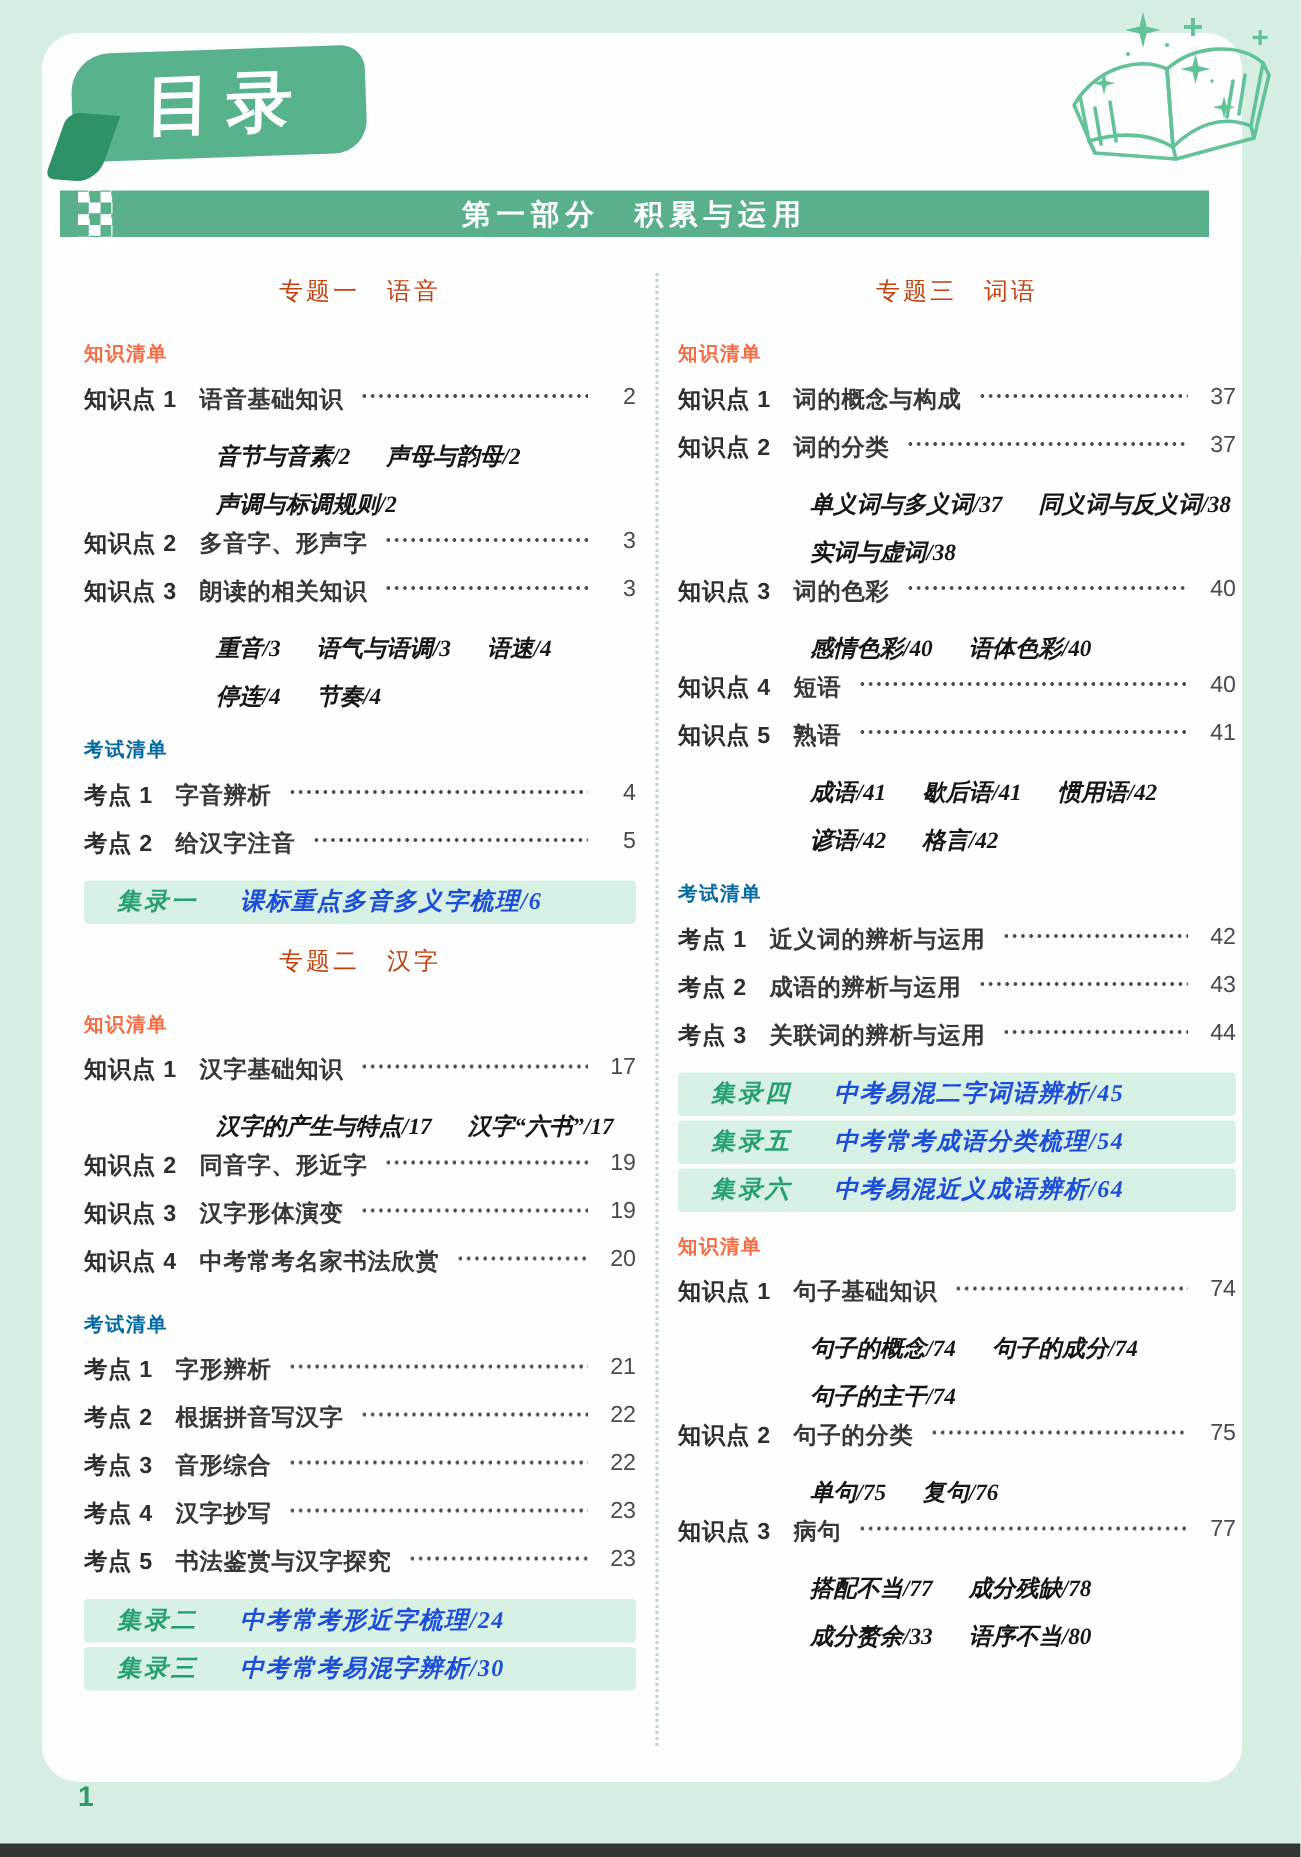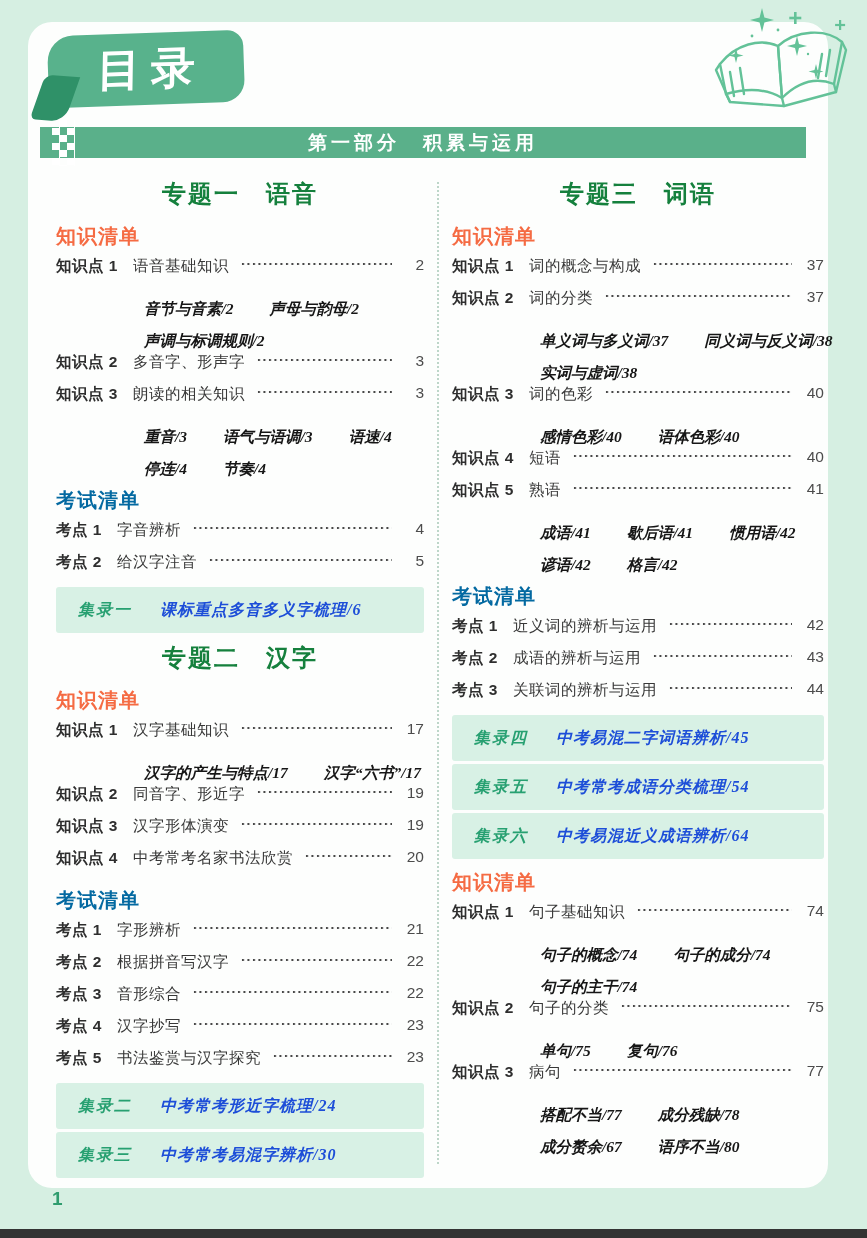--- a/index.html
+++ b/index.html
@@ -44,47 +44,47 @@
   
   .col{position:absolute;top:172px;}
   .col-left{left:56px;width:368px;}
   .col-right{left:452px;width:372px;}
   .divider{
     position:absolute;left:437px;top:182px;height:982px;width:0;
     border-left:2px dotted #bdd6c9;
   }
   .topic{
     height:44px;display:flex;align-items:center;justify-content:center;
-    color:#15803d;font-size:24px;font-weight:700;letter-spacing:2px;
+    color:#c2410c;font-size:16px;font-weight:400;letter-spacing:2px;
   }
   .section-h{
     height:40px;display:flex;align-items:center;
-    font-size:20px;font-weight:800;letter-spacing:1px;
+    font-size:13px;font-weight:800;letter-spacing:1px;
   }
   .section-h.orange{color:#f56b43;}
   .section-h.purple{color:#0369a1;}
   .entry-row{
     height:32px;display:flex;align-items:flex-start;font-size:15.5px;
   }
   .entry-label{font-weight:700;color:#2e2e2e;white-space:nowrap;letter-spacing:.5px;}
-  .entry-title{font-weight:400;color:#383838;margin-left:15px;white-space:nowrap;letter-spacing:.5px;}
+  .entry-title{font-weight:700;color:#383838;margin-left:15px;white-space:nowrap;letter-spacing:.5px;}
   .leader{
     flex:1;height:4px;margin:6px 8px 0 12px;
     background-image:radial-gradient(circle at 2px 2px,#474747 1.05px,transparent 1.4px);
     background-size:5.5px 4px;background-repeat:repeat-x;
   }
   .page-num{min-width:24px;text-align:right;color:#4c4c4c;font-size:15.5px;}
   .subs{
-    height:32px;display:flex;align-items:flex-end;gap:36px;
+    height:32px;display:flex;align-items:center;gap:24px;
     padding-left:88px;
     font-family:"Liberation Serif",serif;font-style:italic;font-weight:700;
     font-size:15.5px;color:#161616;white-space:nowrap;
   }
   .jilu{
-    height:46px;margin:3px 0;display:flex;align-items:center;
+    height:29px;margin:3px 0;display:flex;align-items:center;
     background:#d8f1e5;border-radius:3px;padding-left:22px;
     font-family:"Liberation Serif",serif;font-style:italic;font-weight:700;
     font-size:16px;white-space:nowrap;
   }
   .jilu-label{color:#27a071;width:82px;letter-spacing:2px;}
   .jilu-title{color:#1d4ed8;letter-spacing:1px;}
   
   .footer-num{
     position:absolute;left:52px;top:1188px;
     color:#2f9c6e;font-size:19px;font-weight:bold;
@@ -370,20 +370,20 @@
         <span class="entry-label">知识点 3</span>
         <span class="entry-title">病句</span>
         <span class="leader"></span>
         <span class="page-num">77</span>
       </div>
       <div class="subs">
         <span class="sub-item">搭配不当/77</span>
         <span class="sub-item">成分残缺/78</span>
       </div>
       <div class="subs">
-        <span class="sub-item">成分赘余/67</span>
+        <span class="sub-item">成分赘余/33</span>
         <span class="sub-item">语序不当/80</span>
       </div>
     </div>
 
   <div class="footer-num">1</div>
   <div class="bottom-strip"></div>
 </div>
 
 </body></html>

